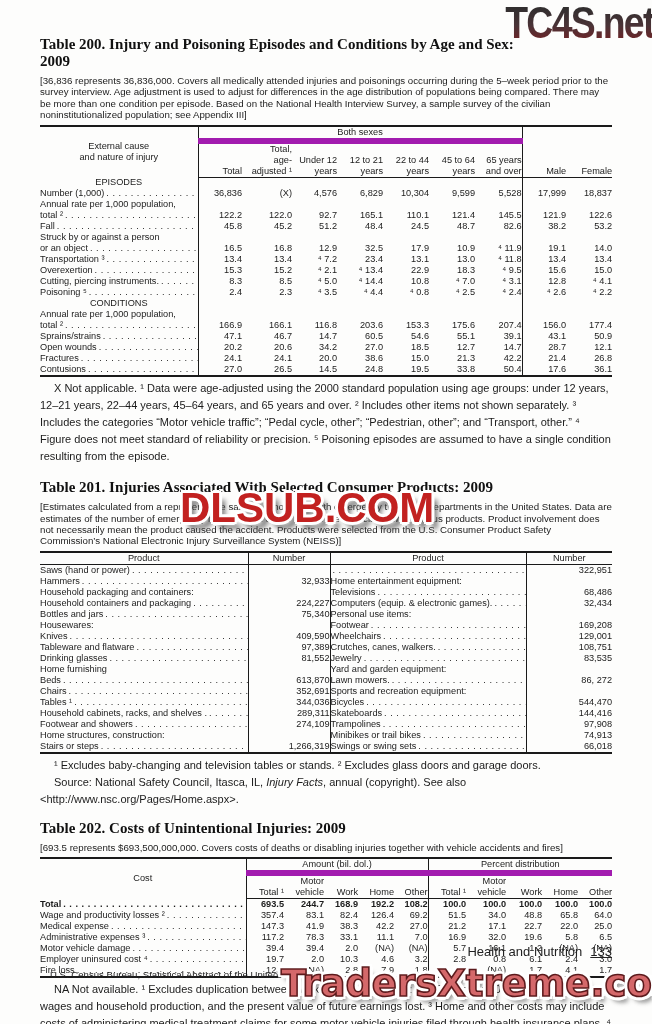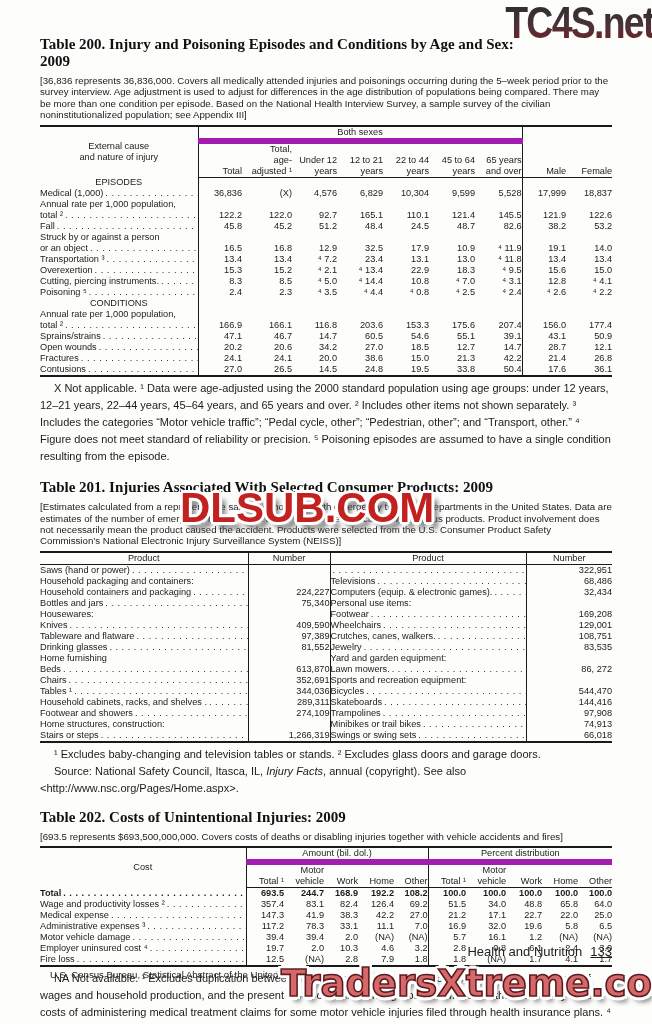--- a/index.html
+++ b/index.html
@@ -119,21 +119,21 @@
             <td class="num"></td>
             <td class="num"></td>
             <td class="num"></td>
             <td class="num"></td>
             <td class="num vl"></td>
             <td class="num"></td>
           </tr>
           <tr>
             <td class="lab ind0">
               <div class="lr">
-                <span class="t">Medical (1,000)</span>
+                <span class="t">Number (1,000)</span>
                 <span class="dots"></span>
               </div>
             </td>
             <td class="num vl">36,836</td>
             <td class="num">(X)</td>
             <td class="num">4,576</td>
             <td class="num">6,829</td>
             <td class="num">10,304</td>
             <td class="num">9,599</td>
             <td class="num">5,528</td>
@@ -438,20 +438,35 @@
               </div>
             </td>
             <td class="num vl"></td>
             <td class="lab ind1 vl">
               <div class="lr">
                 <span class="t"></span>
                 <span class="dots"></span>
               </div>
             </td>
             <td class="num vl">322,951</td>
+          </tr>
+          <tr>
+            <td class="lab ind1">
+              <div class="lr">
+                <span class="t">Hammers</span>
+                <span class="dots"></span>
+              </div>
+            </td>
+            <td class="num vl">32,933</td>
+            <td class="lab ind0 vl">
+              <div class="lr">
+                <span class="t">Home entertainment equipment:</span>
+              </div>
+            </td>
+            <td class="num vl"></td>
           </tr>
           <tr>
             <td class="lab ind0">
               <div class="lr">
                 <span class="t">Household packaging and containers:</span>
               </div>
             </td>
             <td class="num vl"></td>
             <td class="lab ind1 vl">
               <div class="lr">

